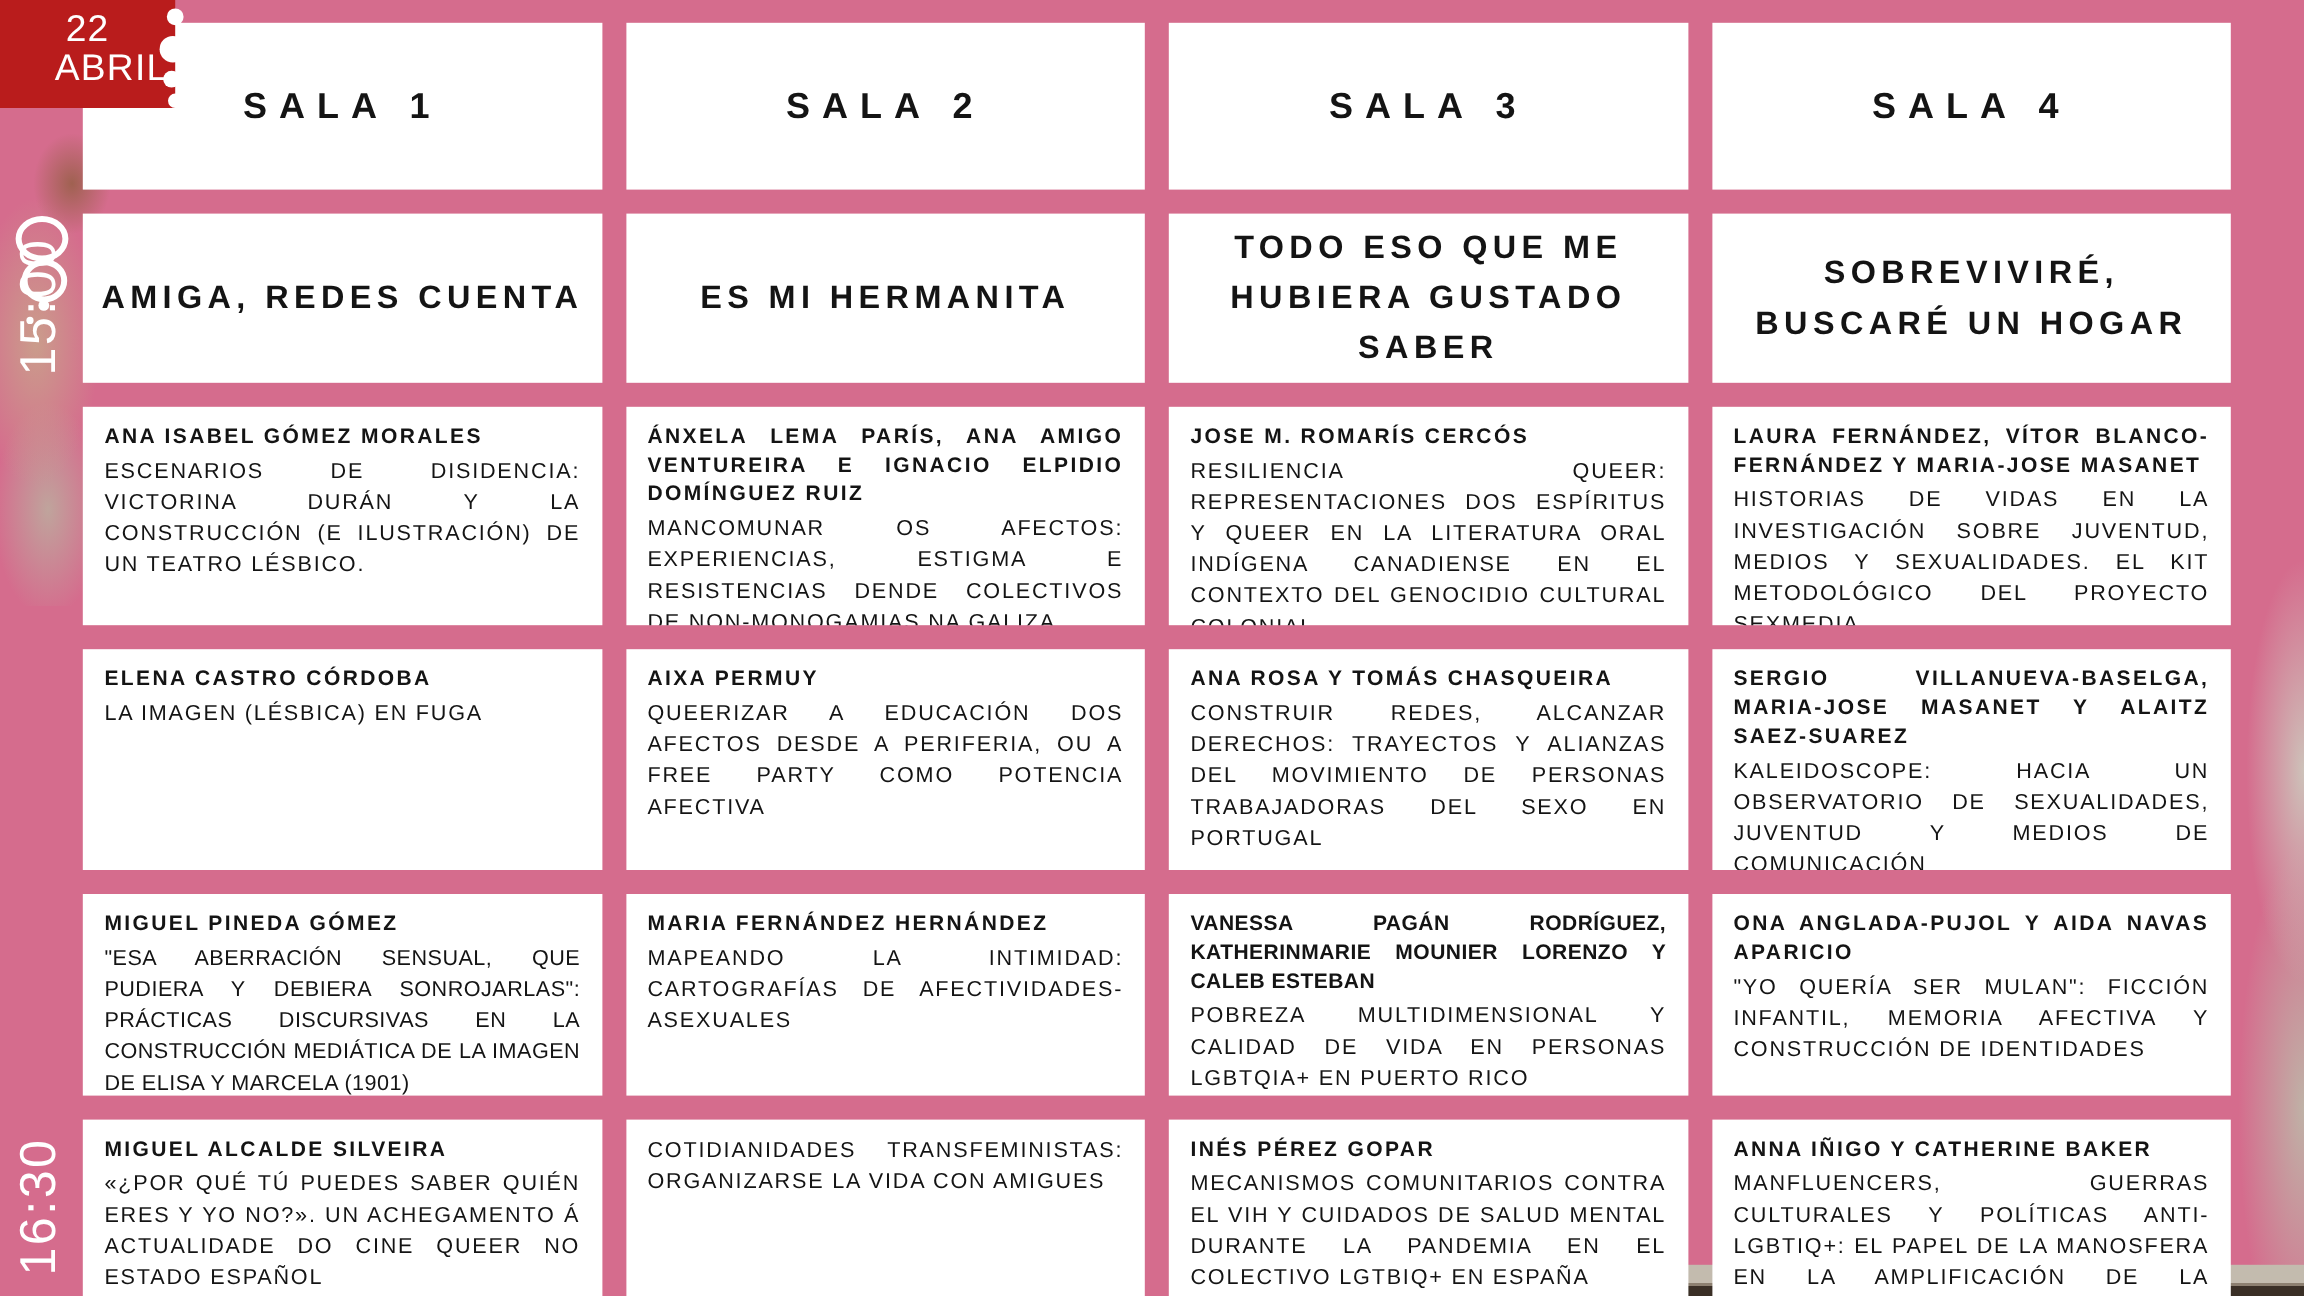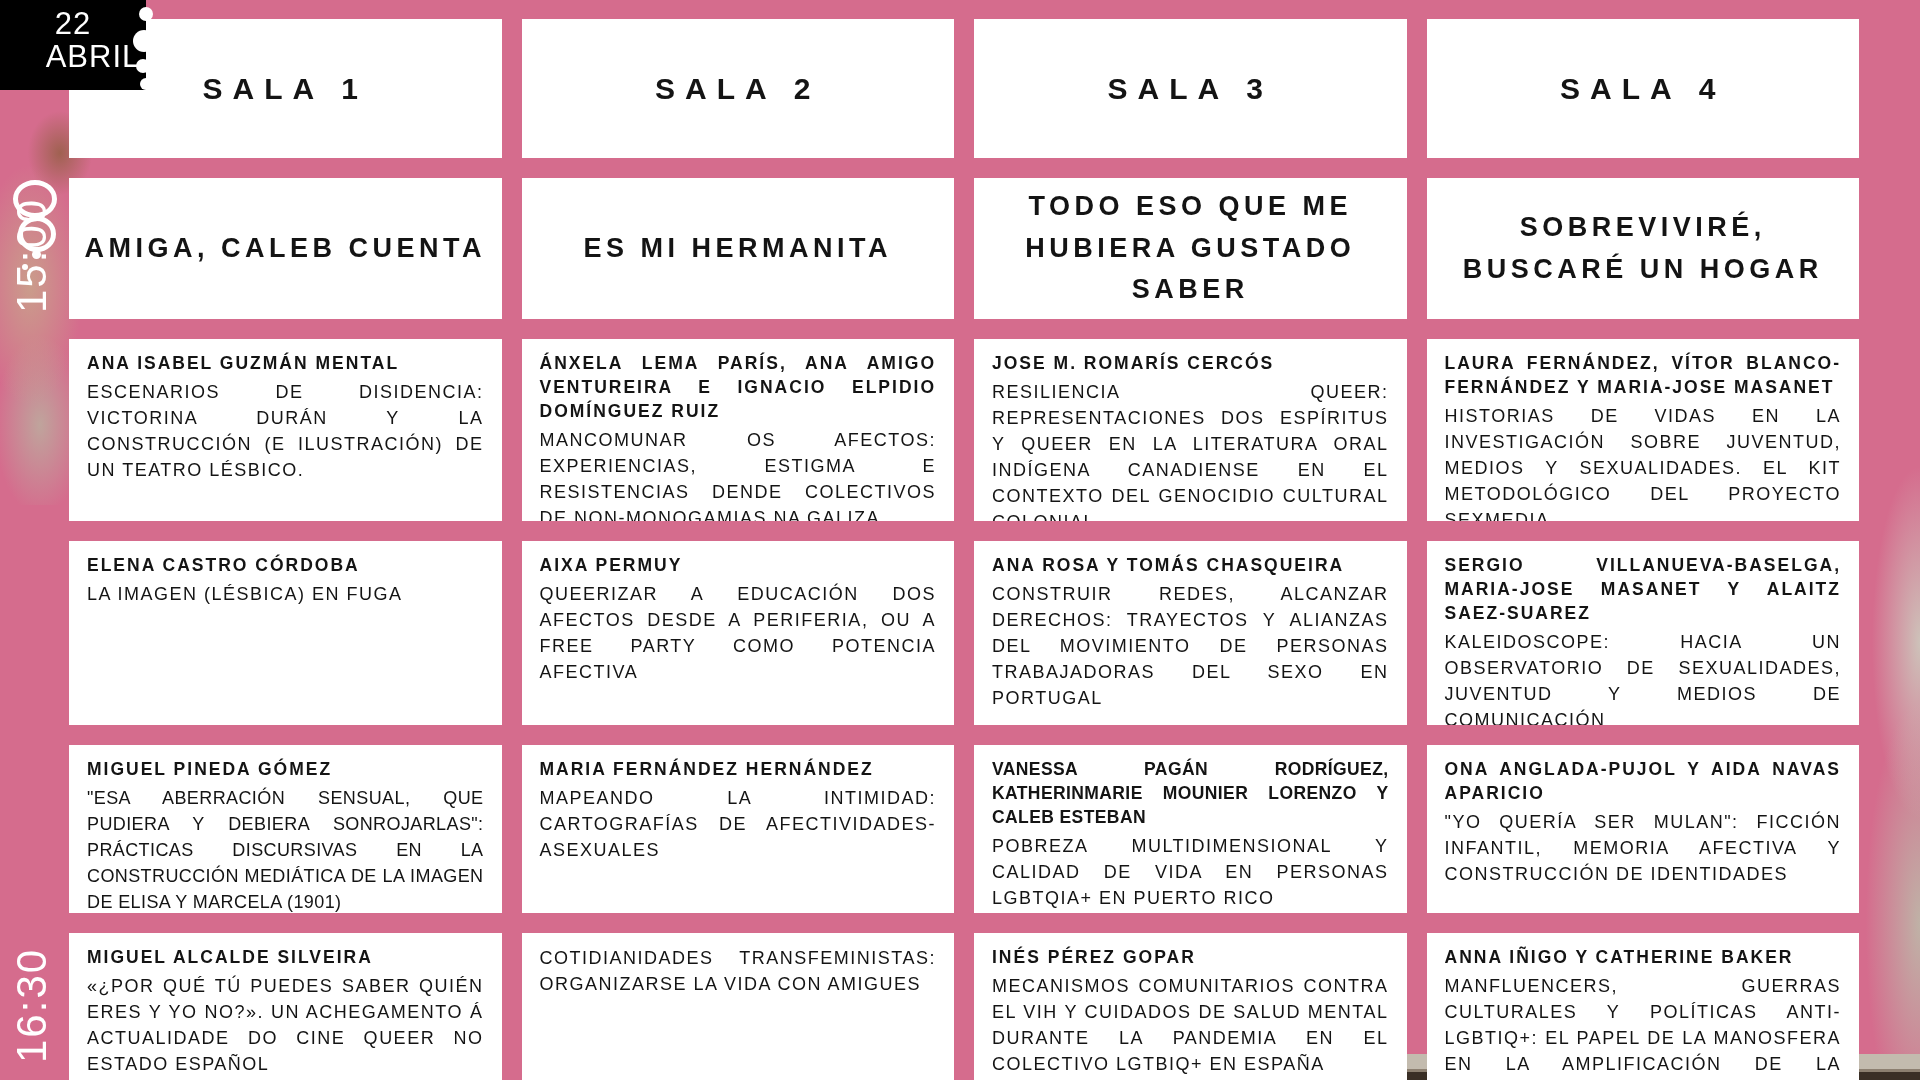--- a/index.html
+++ b/index.html
@@ -26,21 +26,21 @@
       radial-gradient(ellipse 64px 260px at 100% 75%, rgba(190,182,168,.95), rgba(190,182,168,0) 85%);
   }
   .bg-bottom-strip{
     position:absolute;left:1050px;right:0;bottom:0;height:26px;z-index:0;
     background:linear-gradient(#c3bbae 0 58%, #8c7f70 58% 68%, #3a2f26 68% 100%);
   }
 
   
   .badge{
     position:absolute;left:0;top:0;width:146px;height:90px;z-index:3;
-    background:#000000;color:#fff;text-align:center;
+    background:#b91c1c;color:#fff;text-align:center;
   }
   .badge .day{font-size:31px;line-height:1.05;padding-top:8px;letter-spacing:1px;}
   .badge .month{font-size:31px;line-height:1.05;letter-spacing:1px;padding-left:40px;}
   .notch{position:absolute;background:#fff;border-radius:50%;}
   .notch.n1{width:14px;height:14px;right:-7px;top:7px;}
   .notch.n2{width:22px;height:22px;right:-9px;top:30px;}
   .notch.n3{width:14px;height:14px;right:-4px;top:59px;}
   .notch.n4{width:12px;height:12px;right:-6px;top:78px;}
 
   
@@ -120,27 +120,27 @@
   <div class="time t1">15:00</div>
   <div class="time t2">16:30</div>
 
   <div class="grid">
 
     <div class="cell head">SALA 1</div>
     <div class="cell head">SALA 2</div>
     <div class="cell head">SALA 3</div>
     <div class="cell head">SALA 4</div>
 
-    <div class="cell title">AMIGA, CALEB CUENTA</div>
+    <div class="cell title">AMIGA, REDES CUENTA</div>
     <div class="cell title">ES MI HERMANITA</div>
     <div class="cell title">TODO ESO QUE ME HUBIERA GUSTADO SABER</div>
     <div class="cell title">SOBREVIVIRÉ, BUSCARÉ UN HOGAR</div>
 
     <div class="cell session">
-      <div class="speakers">ANA ISABEL GUZMÁN MENTAL</div>
+      <div class="speakers">ANA ISABEL GÓMEZ MORALES</div>
       <div class="abstract">ESCENARIOS DE DISIDENCIA: VICTORINA DURÁN Y LA CONSTRUCCIÓN (E ILUSTRACIÓN) DE UN TEATRO LÉSBICO.</div>
     </div>
     <div class="cell session">
       <div class="speakers">ÁNXELA LEMA PARÍS, ANA AMIGO VENTUREIRA E IGNACIO ELPIDIO DOMÍNGUEZ RUIZ</div>
       <div class="abstract">MANCOMUNAR OS AFECTOS: EXPERIENCIAS, ESTIGMA E RESISTENCIAS DENDE COLECTIVOS DE NON-MONOGAMIAS NA GALIZA</div>
     </div>
     <div class="cell session">
       <div class="speakers">JOSE M. ROMARÍS CERCÓS</div>
       <div class="abstract">RESILIENCIA QUEER: REPRESENTACIONES DOS ESPÍRITUS Y QUEER EN LA LITERATURA ORAL INDÍGENA CANADIENSE EN EL CONTEXTO DEL GENOCIDIO CULTURAL COLONIAL.</div>
     </div>

